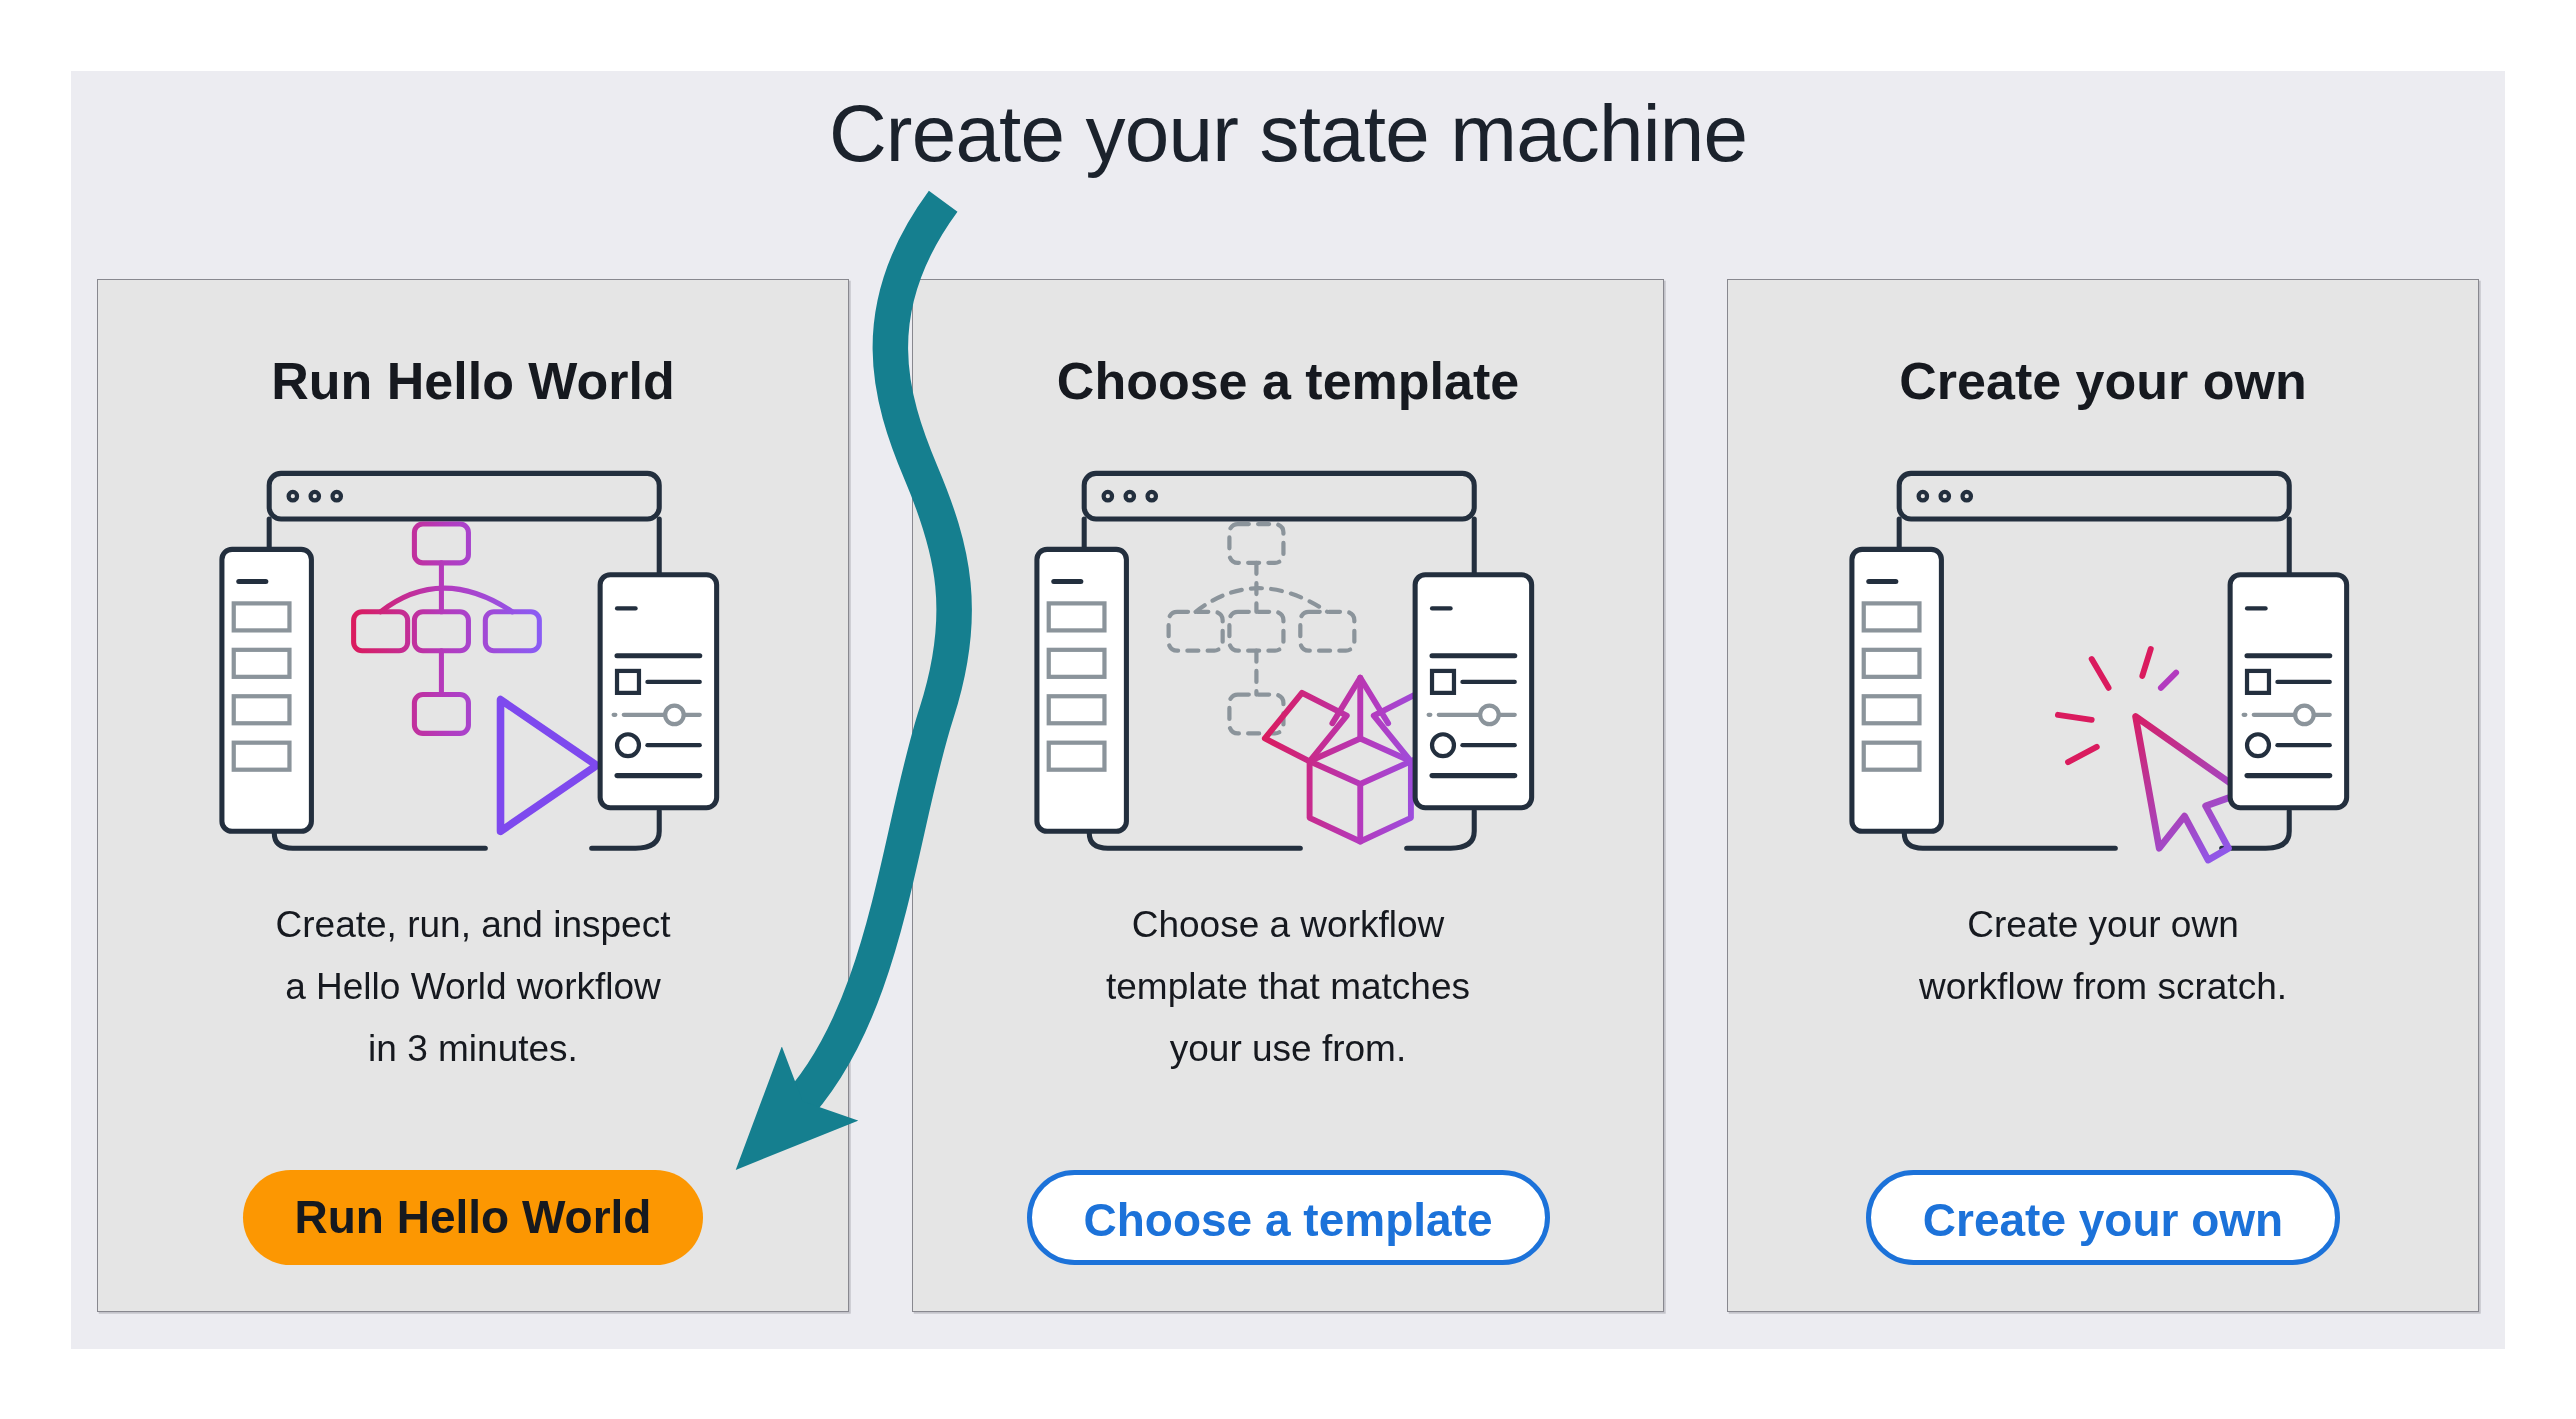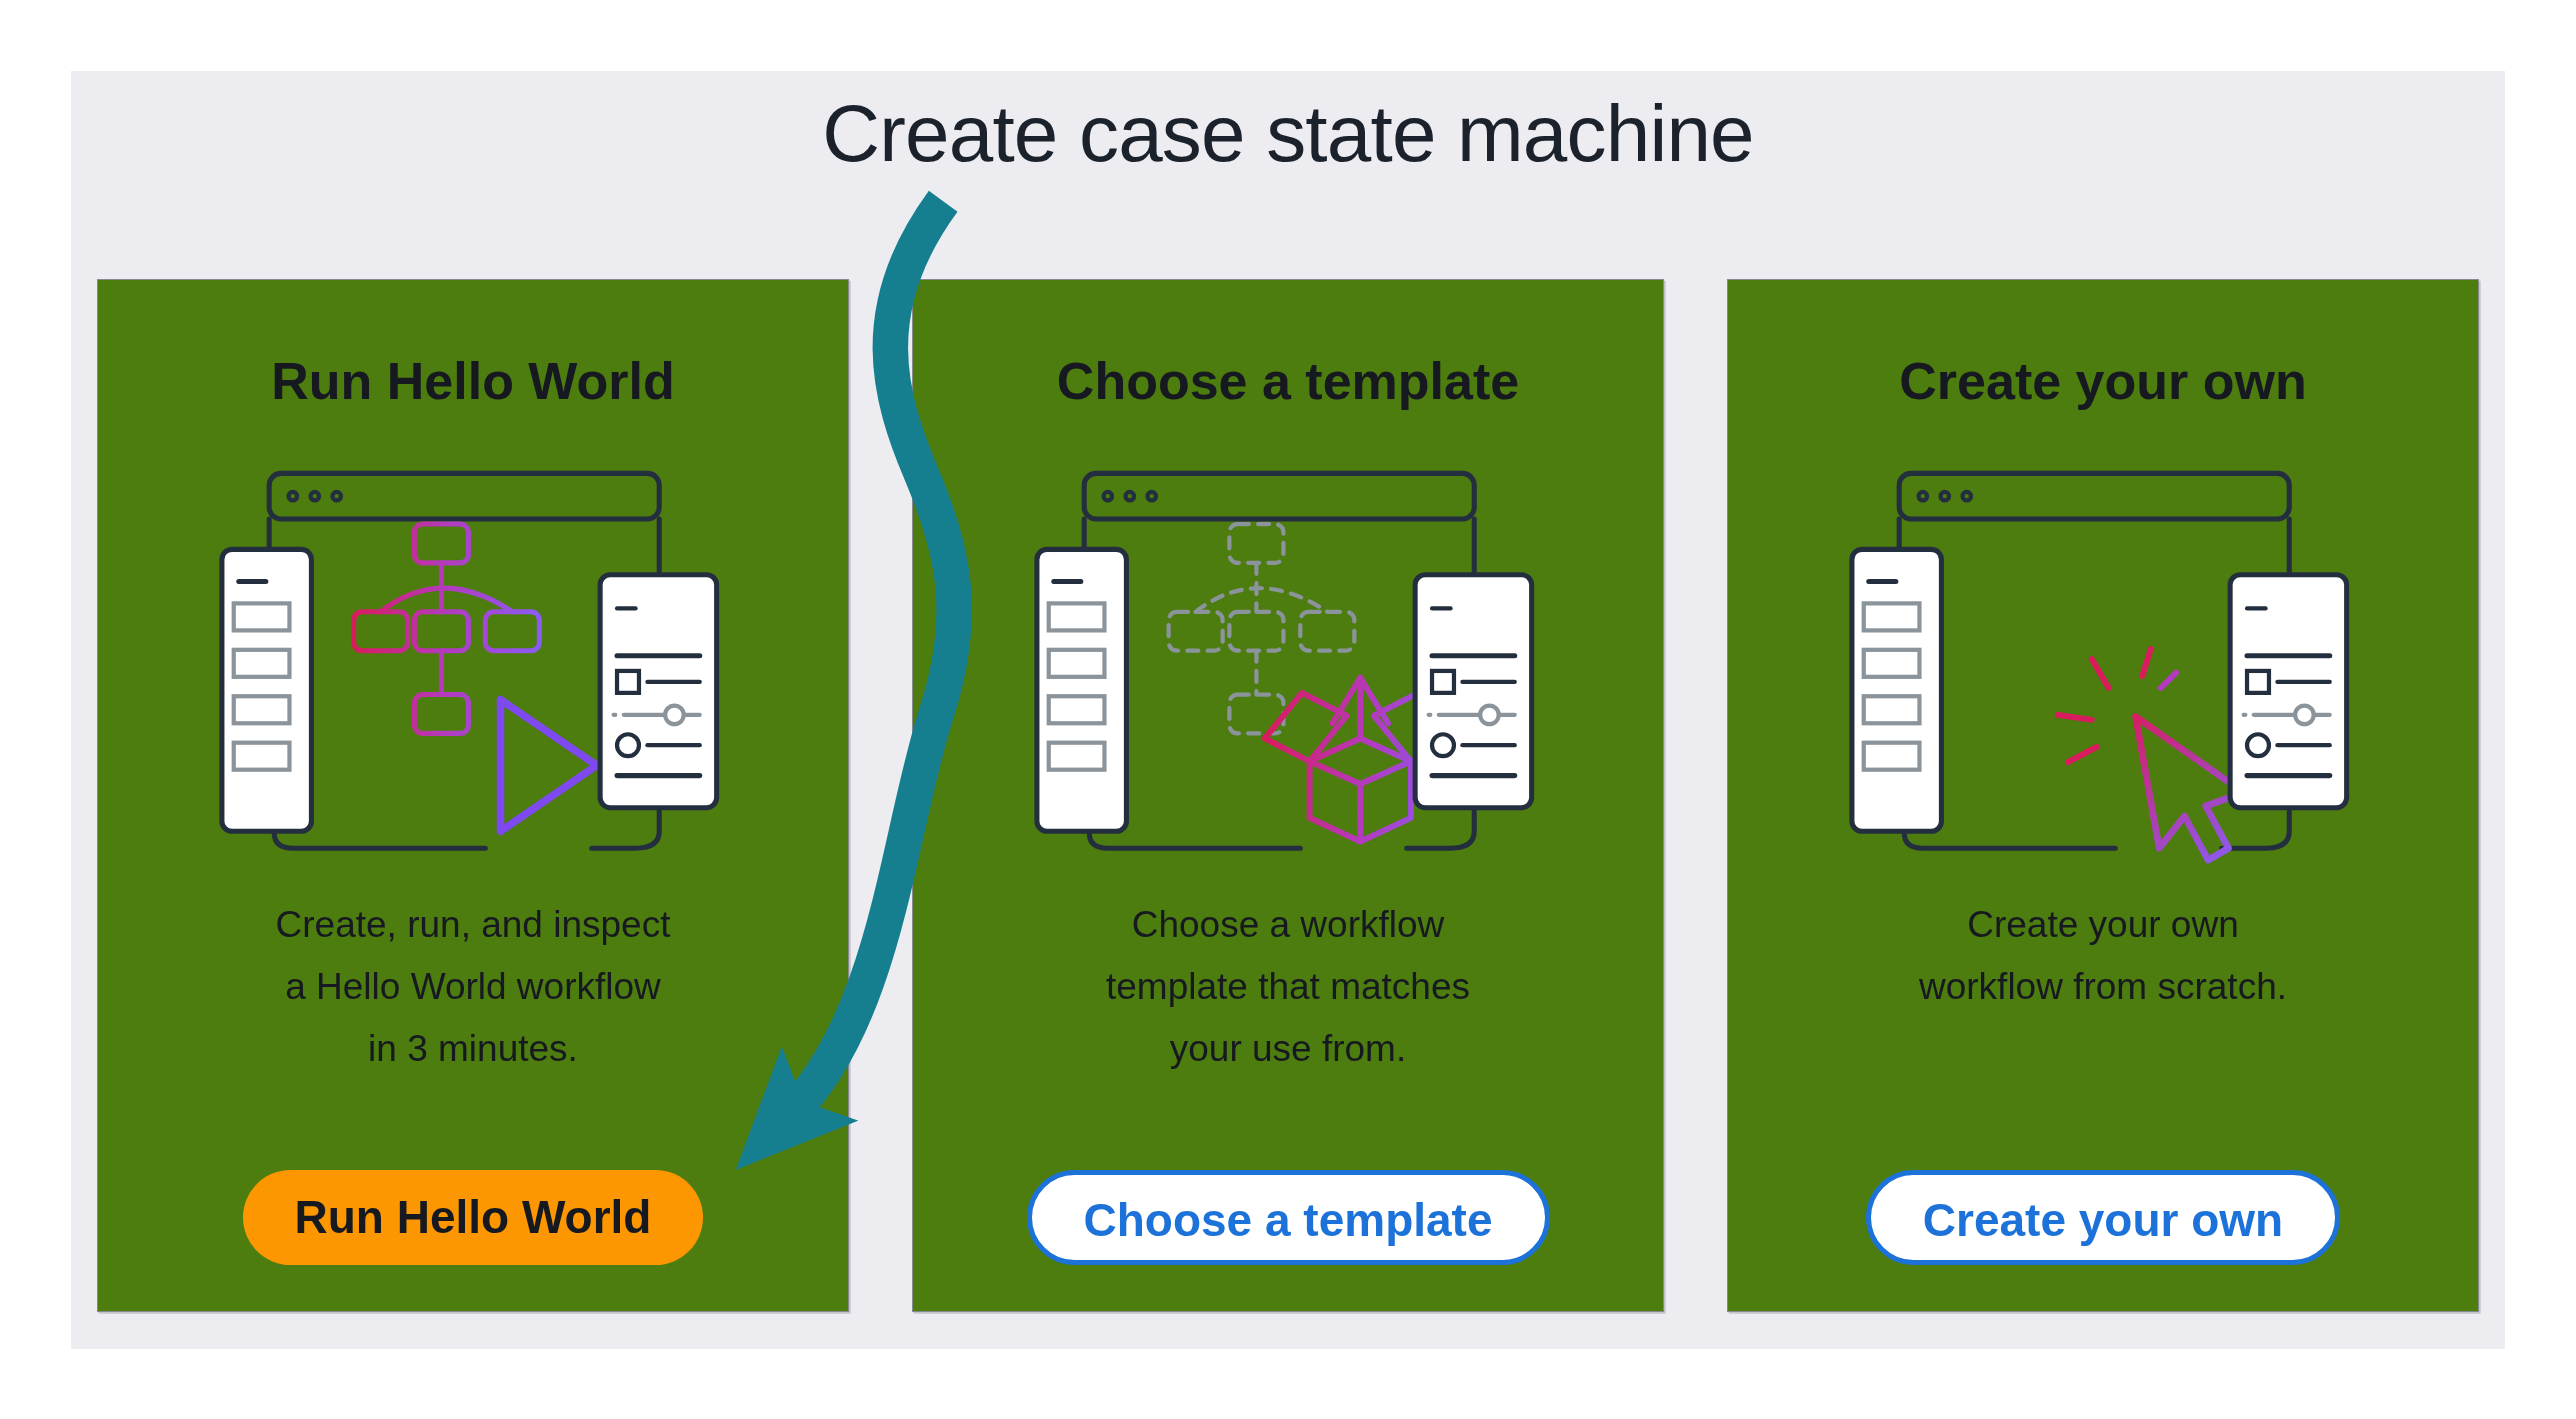--- a/index.html
+++ b/index.html
@@ -14,21 +14,21 @@
   .page-title{
     position:absolute;left:0;top:88px;width:100%;
     text-align:center;font-size:80px;font-weight:300;color:#1b222c;
     letter-spacing:-0.8px;
   }
   .cards{
     position:absolute;left:0;top:279px;width:100%;
     display:flex;justify-content:center;gap:63px;
   }
   .card{
-    width:752px;height:1033px;background:#4d7c0f;
+    width:752px;height:1033px;background:#e5e5e5;
     border:1.7px solid #88888f;box-sizing:border-box;
     box-shadow:1.7px 1.7px 0 rgba(120,120,130,0.35);
     display:flex;flex-direction:column;align-items:center;
   }
   .card-title{
     margin-top:71px;font-size:52px;font-weight:700;color:#16191f;
   }
   .illus{
     margin-top:59px;width:507px;height:439px;flex:none;
     margin-bottom:-49px;overflow:visible;
@@ -47,21 +47,21 @@
   .arrow-overlay{
     position:absolute;left:0;top:0;width:2576px;height:1420px;
     pointer-events:none;z-index:10;
   }
 </style>
 </head>
 <body>
 
 <div class="panel"></div>
 
-<div class="page-title">Create case state machine</div>
+<div class="page-title">Create your state machine</div>
 
 <div class="cards">
 
   <div class="card">
     <div class="card-title">Run Hello World</div>
 
     <svg class="illus" viewBox="0 0 600 520">
       <defs>
         <linearGradient id="gradHW" gradientUnits="userSpaceOnUse" x1="158" y1="190" x2="378" y2="190">
           <stop offset="0" stop-color="#da1b5e"></stop>

